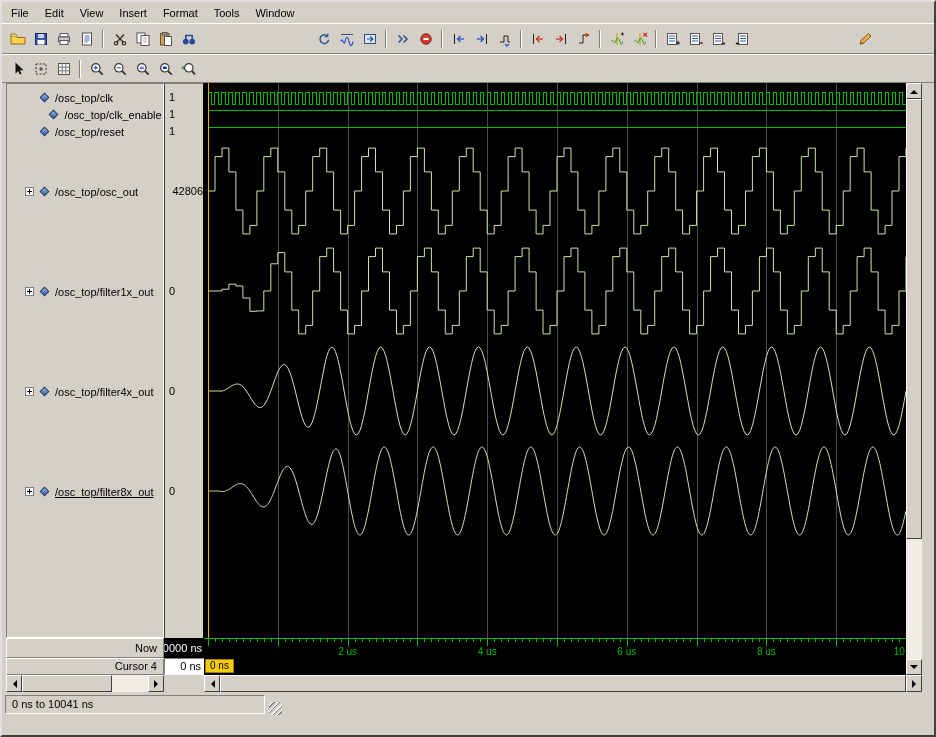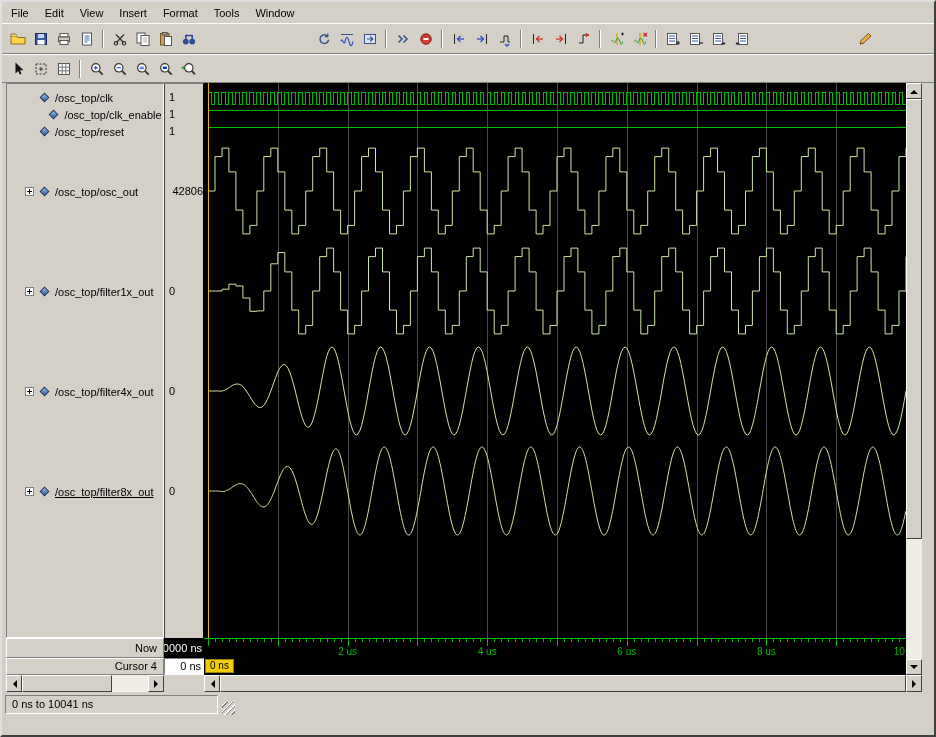--- a/index.html
+++ b/index.html
@@ -63,21 +63,21 @@
   .sb-btn{width:16px;height:17px;background:#d4d0c8;border:1px solid;border-color:#fff #404040 #404040 #fff;display:flex;align-items:center;justify-content:center;flex:0 0 auto}
   .sb-track{flex:1 1 auto;position:relative}
   .sb-thumb-h{position:absolute;top:0;height:17px;background:#d4d0c8;border:1px solid;border-color:#fff #404040 #404040 #fff}
   .arr{width:0;height:0;border:4px solid transparent}
   .arr-l{border-right-color:#000;margin-left:-3px}
   .arr-r{border-left-color:#000;margin-right:-3px}
   .arr-u{border-bottom-color:#000;margin-top:-3px}
   .arr-d{border-top-color:#000;margin-bottom:-3px}
   .statusbar{height:25px;flex:0 0 auto;display:flex;align-items:center;padding:0 3px;gap:4px;background:#d4d0c8}
   .status-panel{height:19px;line-height:17px;border:1px solid;border-color:#808080 #fff #fff #808080;padding:0 6px;background:#d4d0c8;white-space:nowrap;overflow:hidden}
-  #status-range{width:213px;flex:0 0 auto}
+  #status-range{width:260px;flex:0 0 auto}
   #status-right{flex:1 1 auto;display:flex;gap:28px}
   .grip{width:13px;height:13px;flex:0 0 auto;align-self:flex-end;margin-bottom:2px;background:repeating-linear-gradient(-45deg,transparent 0 2px,#808080 2px 3px,#fff 3px 4px)}
   svg text{font-family:"Liberation Sans",sans-serif}
 </style>
 </head>
 <body>
 
 <div class="window">
 
 

